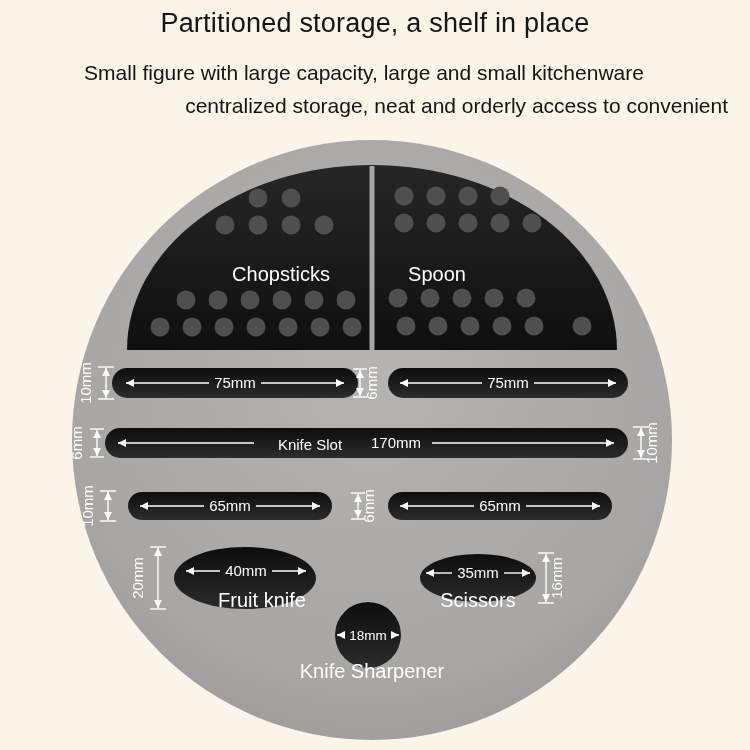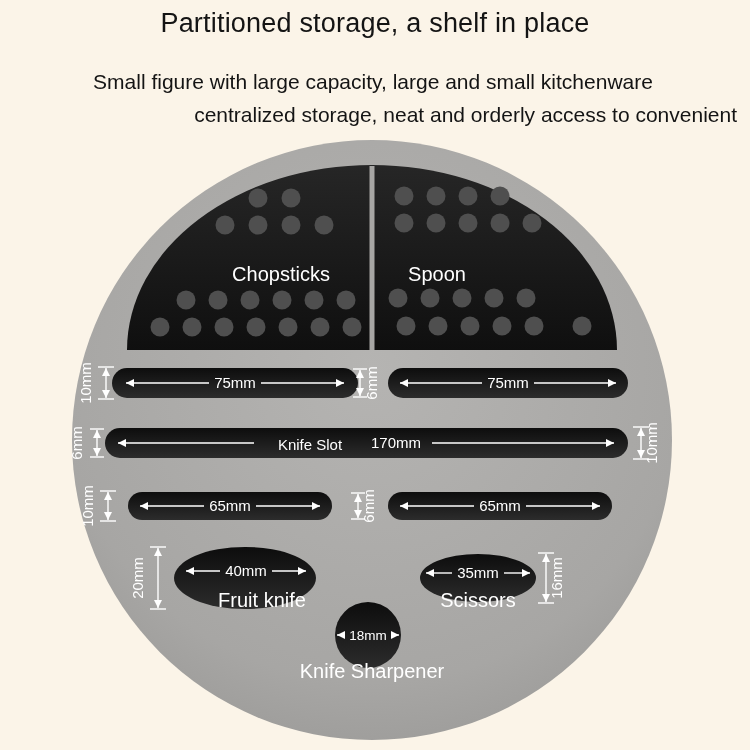--- a/index.html
+++ b/index.html
@@ -6,21 +6,21 @@
   body {
     width:750px; height:750px; overflow:hidden; position:relative;
     background:#fbf4e8;
     font-family:"Liberation Sans", sans-serif;
   }
   .title {
     position:absolute; top:8px; left:0; width:750px; margin:0;
     text-align:center; font-size:27px; font-weight:500; color:#141414; letter-spacing:.2px;
   }
   .sub {
-    position:absolute; left:0; width:728px; margin:9px;
+    position:absolute; left:0; width:728px; margin:0;
     text-align:center; font-size:21px; color:#141414;
   }
   .sub1 { top:61px; }
   .sub2 { top:94px;text-align:right; }
   svg.diagram { position:absolute; top:130px; left:0; }
   svg text { font-family:"Liberation Sans", sans-serif; }
   .dim line { stroke:#ffffff; stroke-width:1.4; }
   .dim text { fill:#ffffff; font-size:15px; }
   .dim .small { font-size:13.5px; }
   .seclabel { fill:#ffffff; font-size:20px; }

